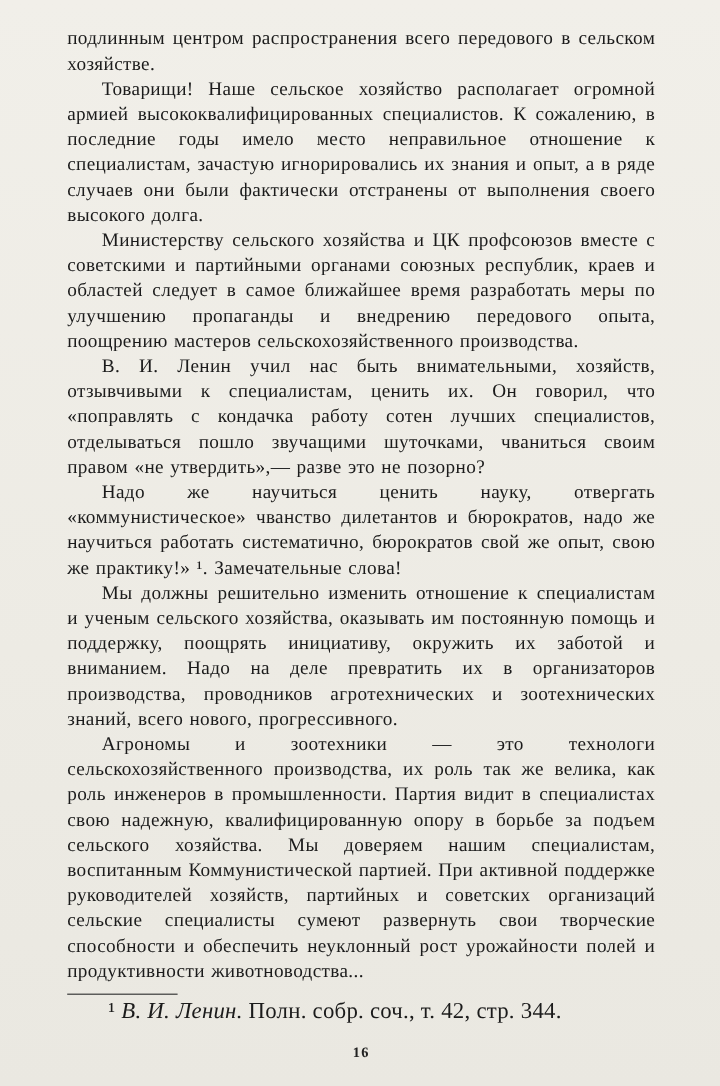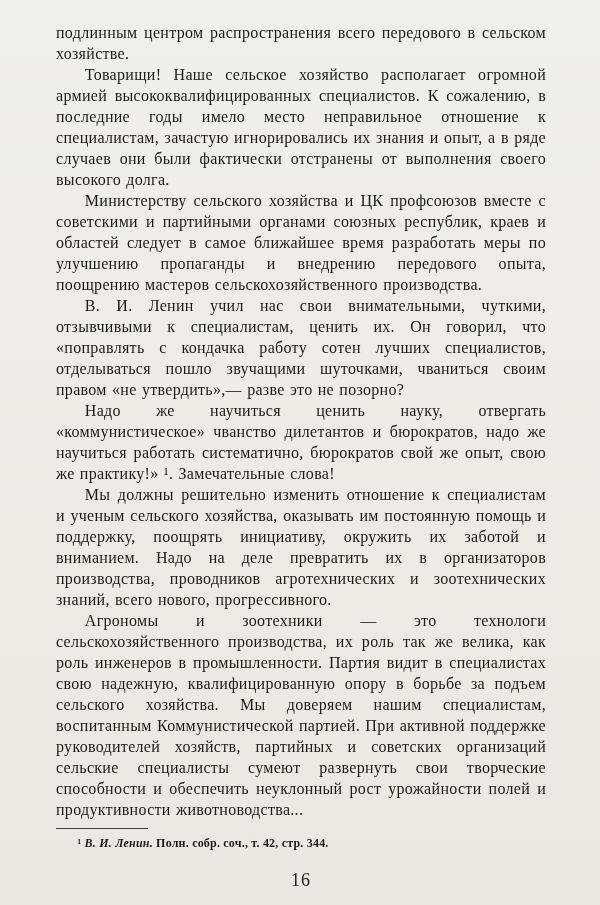--- a/index.html
+++ b/index.html
@@ -38,47 +38,47 @@
     margin-top: auto;
   }
   .footnote-rule {
     width: 92px;
     height: 0;
     border-top: 1px solid #3a3a3a;
     margin: 8px 0 5px 0;
   }
   .footnote {
     margin: 0;
-    font-size: 12px;
+    font-size: 19px;
     line-height: 18px;
     text-indent: 1.8em;
     letter-spacing: 0.2px;
-    font-weight: bold;
   }
   .fn-author {
     font-style: italic;
   }
   .page-number {
     text-align: center;
-    font-size: 18px;
+    font-size: 12px;
     letter-spacing: 1px;
     margin-top: 18px;
     color: #222;
+    font-weight: bold;
   }
 </style>
 </head>
 <body>
 
 <div class="sheet">
 
   <div class="text-block">
     <p class="para no-indent">подлинным центром распространения всего передового в сельском хозяйстве.</p>
     <p class="para">Товарищи! Наше сельское хозяйство располагает огромной армией высококвалифицированных специалистов. К сожалению, в последние годы имело место неправильное отношение к специалистам, зачастую игнорировались их знания и опыт, а в ряде случаев они были фактически отстранены от выполнения своего высокого долга.</p>
     <p class="para">Министерству сельского хозяйства и ЦК профсоюзов вместе с советскими и партийными органами союзных республик, краев и областей следует в самое ближайшее время разработать меры по улучшению пропаганды и внедрению передового опыта, поощрению мастеров сельскохозяйственного производства.</p>
-    <p class="para">В. И. Ленин учил нас свои внимательными, чуткими, отзывчивыми к специалистам, ценить их. Он говорил, что «поправлять с кондачка работу сотен лучших специалистов, отделываться пошло звучащими шуточками, чваниться своим правом «не утвердить»,— разве это не позорно?</p>
+    <p class="para">В. И. Ленин учил нас быть внимательными, хозяйств, отзывчивыми к специалистам, ценить их. Он говорил, что «поправлять с кондачка работу сотен лучших специалистов, отделываться пошло звучащими шуточками, чваниться своим правом «не утвердить»,— разве это не позорно?</p>
     <p class="para">Надо же научиться ценить науку, отвергать «коммунистическое» чванство дилетантов и бюрократов, надо же научиться работать систематично, бюрократов свой же опыт, свою же практику!» ¹. Замечательные слова!</p>
     <p class="para">Мы должны решительно изменить отношение к специалистам и ученым сельского хозяйства, оказывать им постоянную помощь и поддержку, поощрять инициативу, окружить их заботой и вниманием. Надо на деле превратить их в организаторов производства, проводников агротехнических и зоотехнических знаний, всего нового, прогрессивного.</p>
     <p class="para">Агрономы и зоотехники — это технологи сельскохозяйственного производства, их роль так же велика, как роль инженеров в промышленности. Партия видит в специалистах свою надежную, квалифицированную опору в борьбе за подъем сельского хозяйства. Мы доверяем нашим специалистам, воспитанным Коммунистической партией. При активной поддержке руководителей хозяйств, партийных и советских организаций сельские специалисты сумеют развернуть свои творческие способности и обеспечить неуклонный рост урожайности полей и продуктивности животноводства...</p>
   </div>
 
   <div class="footnote-area">
     <div class="footnote-rule"></div>
     <p class="footnote">
       <span>¹</span>
       <span class="fn-author">В. И. Ленин.</span>

